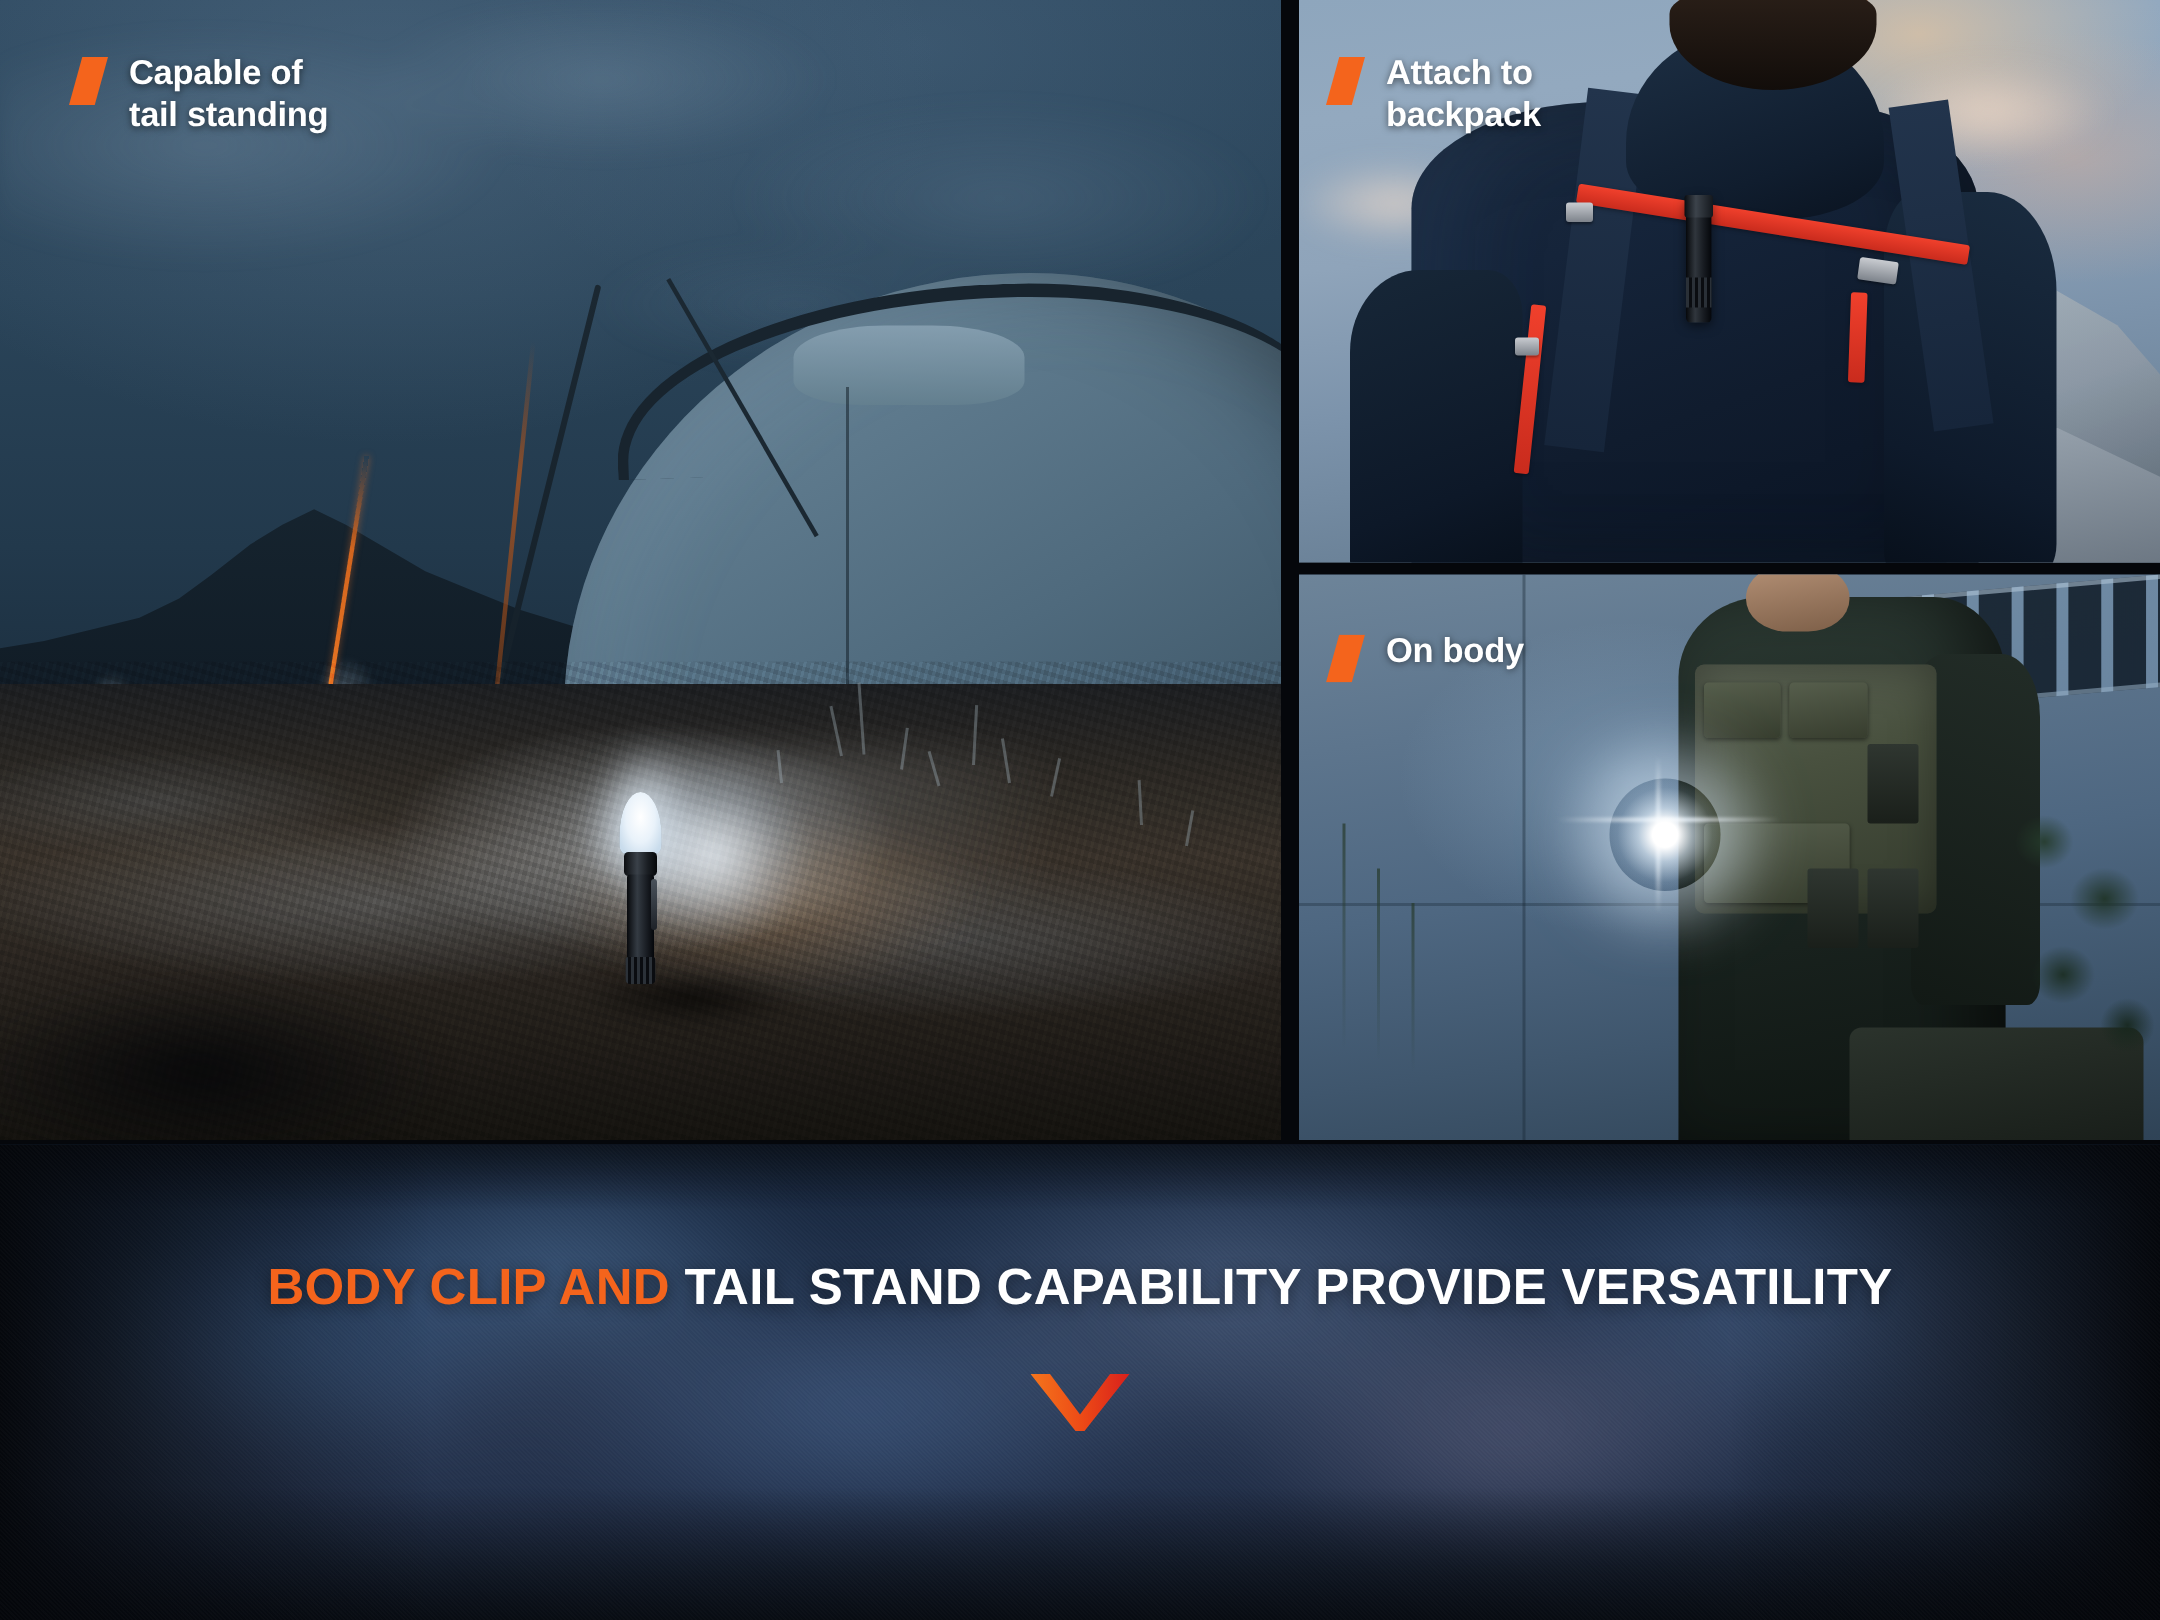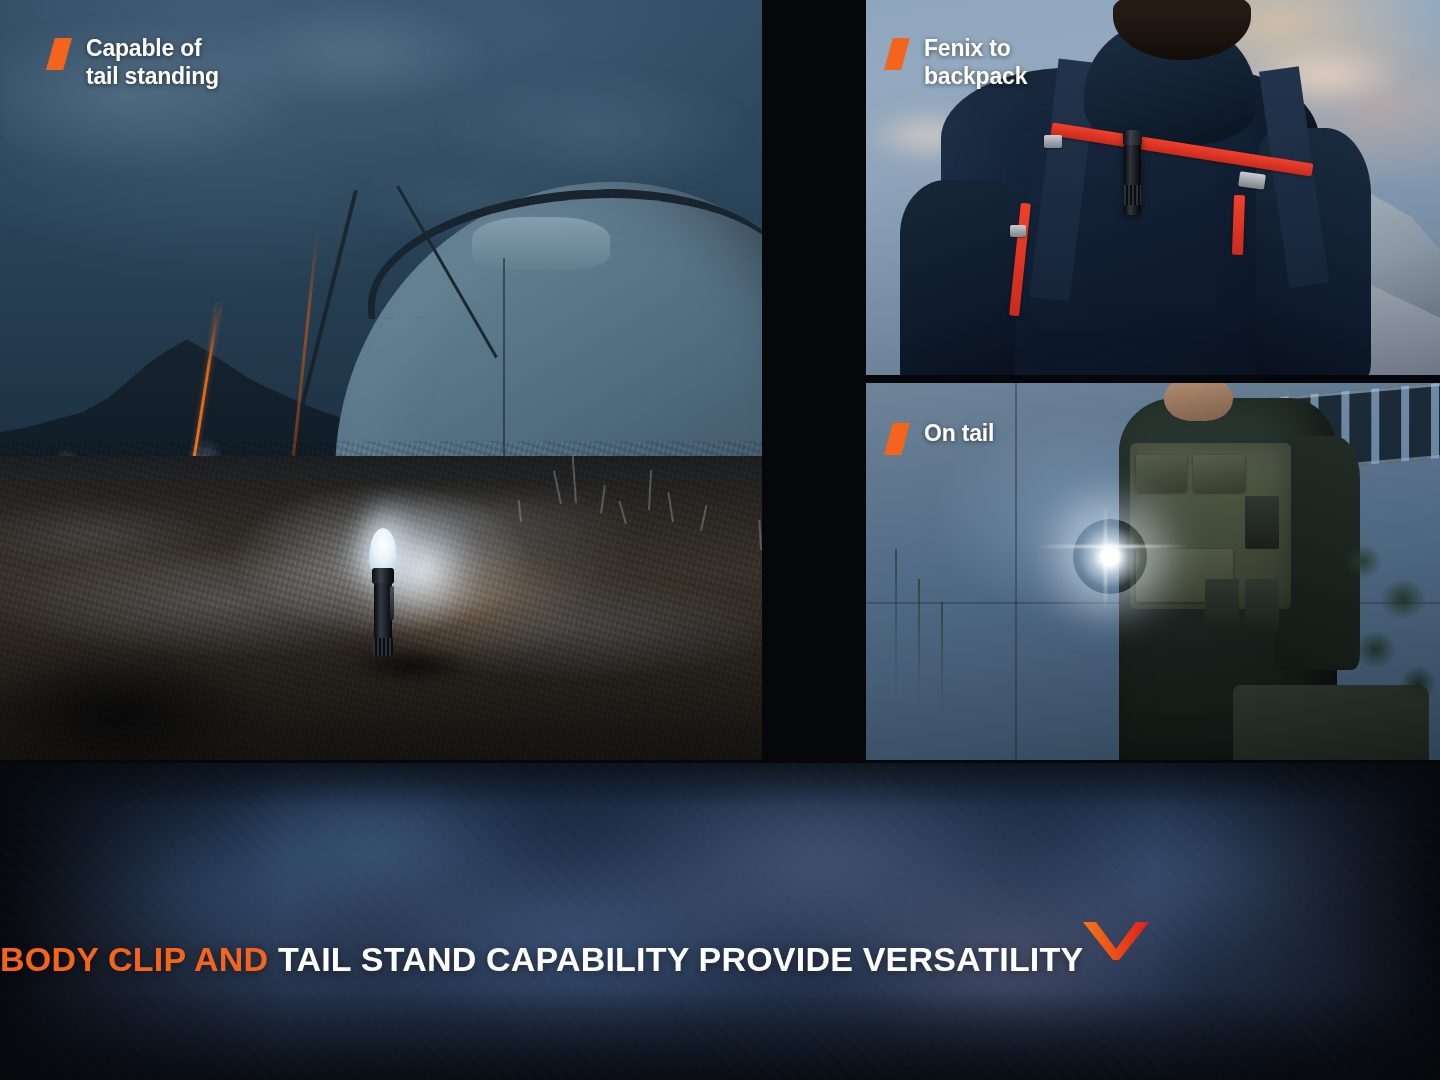--- a/index.html
+++ b/index.html
@@ -18,21 +18,21 @@
     background:#F4641C;
     clip-path: polygon(34% 0%, 100% 0%, 66% 100%, 0% 100%);
   }
   .label-text {
     color:#ffffff; font-weight:bold; font-size:23px; line-height:1.22;
     letter-spacing:-0.2px; white-space:pre-line;
     text-shadow:0 1px 5px rgba(0,0,0,.55);
   }
 
   
-  #panel-tent { left:0; top:0; width:762px; height:760px; background:#ec4899; }
+  #panel-tent { left:0; top:0; width:854px; height:760px; background:#ec4899; }
   .tent-sky {
     position:absolute; inset:0;
     background:
       radial-gradient(ellipse 70% 50% at 30% 8%, rgba(118,146,172,.30), rgba(0,0,0,0) 62%),
       radial-gradient(ellipse 60% 45% at 72% 4%, rgba(96,126,154,.26), rgba(0,0,0,0) 60%),
       linear-gradient(180deg,#2f4a61 0%,#2a4459 26%,#22394c 48%,#1a2c3c 66%,#101c28 80%);
   }
   .tent-clouds {
     position:absolute; left:0; top:0; width:100%; height:58%;
     background:
@@ -374,21 +374,21 @@
     background:
       linear-gradient(90deg, rgba(4,6,10,.95) 0%, rgba(4,6,10,.55) 8%, rgba(0,0,0,0) 20%,
                               rgba(0,0,0,0) 80%, rgba(4,6,10,.55) 92%, rgba(4,6,10,.95) 100%),
       linear-gradient(180deg, rgba(6,9,14,.55) 0%, rgba(0,0,0,0) 14%,
                               rgba(0,0,0,0) 72%, rgba(5,8,12,.80) 100%);
   }
   .bn-grain {
     position:absolute; inset:0;
     background:repeating-linear-gradient(45deg, rgba(255,255,255,.014) 0 1px, rgba(0,0,0,.014) 1px 2px);
   }
-  .bn-inner { position:absolute; inset:0; display:flex; flex-direction:row; align-items:center; }
+  .bn-inner { position:absolute; inset:0; display:flex; flex-direction:column; align-items:center; }
   .bn-headline {
     margin-top:76px; font-size:34px; font-weight:bold; letter-spacing:.2px;
     white-space:nowrap; text-shadow:0 2px 10px rgba(0,0,0,.45);
   }
   .hl-orange { color:#F4641C; }
   .hl-white  { color:#ffffff; }
   .bn-chev { margin-top:38px; width:66px; height:38px; }
   .bn-caption {
     margin-top:38px; color:#e9edf2; font-size:17.5px; letter-spacing:.1px;
     text-shadow:0 1px 6px rgba(0,0,0,.5);
@@ -473,21 +473,21 @@
     <div class="buckle" style="left:65%; top:46%; width:26px; height:15px; transform:rotate(8deg);"></div>
     <div class="buckle" style="left:25%; top:60%; width:16px; height:12px;"></div>
 
     <div class="bp-torch">
       <div class="bp-torch-head"></div>
       <div class="bp-torch-knurl"></div>
     </div>
 
     <div class="label" style="left:18px; top:34px;">
       <div class="slash"></div>
-      <div class="label-text">Fenix to
+      <div class="label-text">Attach to
 backpack</div>
     </div>
   </div>
 
   <div class="panel" id="panel-duty">
     <div class="od-wall"></div>
     <div class="od-seam-v" style="left:26%;"></div>
     <div class="od-seam-v" style="left:62%;"></div>
     <div class="od-seam-h" style="top:58%;"></div>
     <div class="od-windows"></div>
@@ -509,21 +509,21 @@
     <div class="od-mag" style="left:66%; top:52%; width:6%;  height:14%;"></div>
     <div class="od-bag"></div>
     <div class="od-bush"></div>
 
     <div class="od-flare-ray"></div>
     <div class="od-flare-ray v"></div>
     <div class="od-flare"></div>
 
     <div class="label" style="left:18px; top:36px;">
       <div class="slash"></div>
-      <div class="label-text">On tail</div>
+      <div class="label-text">On body</div>
     </div>
   </div>
 
   <div class="panel" id="banner">
     <div class="bn-bokeh"></div>
     <div class="bn-vignette"></div>
     <div class="bn-grain"></div>
 
     <div class="bn-inner">
       <div class="bn-headline">

